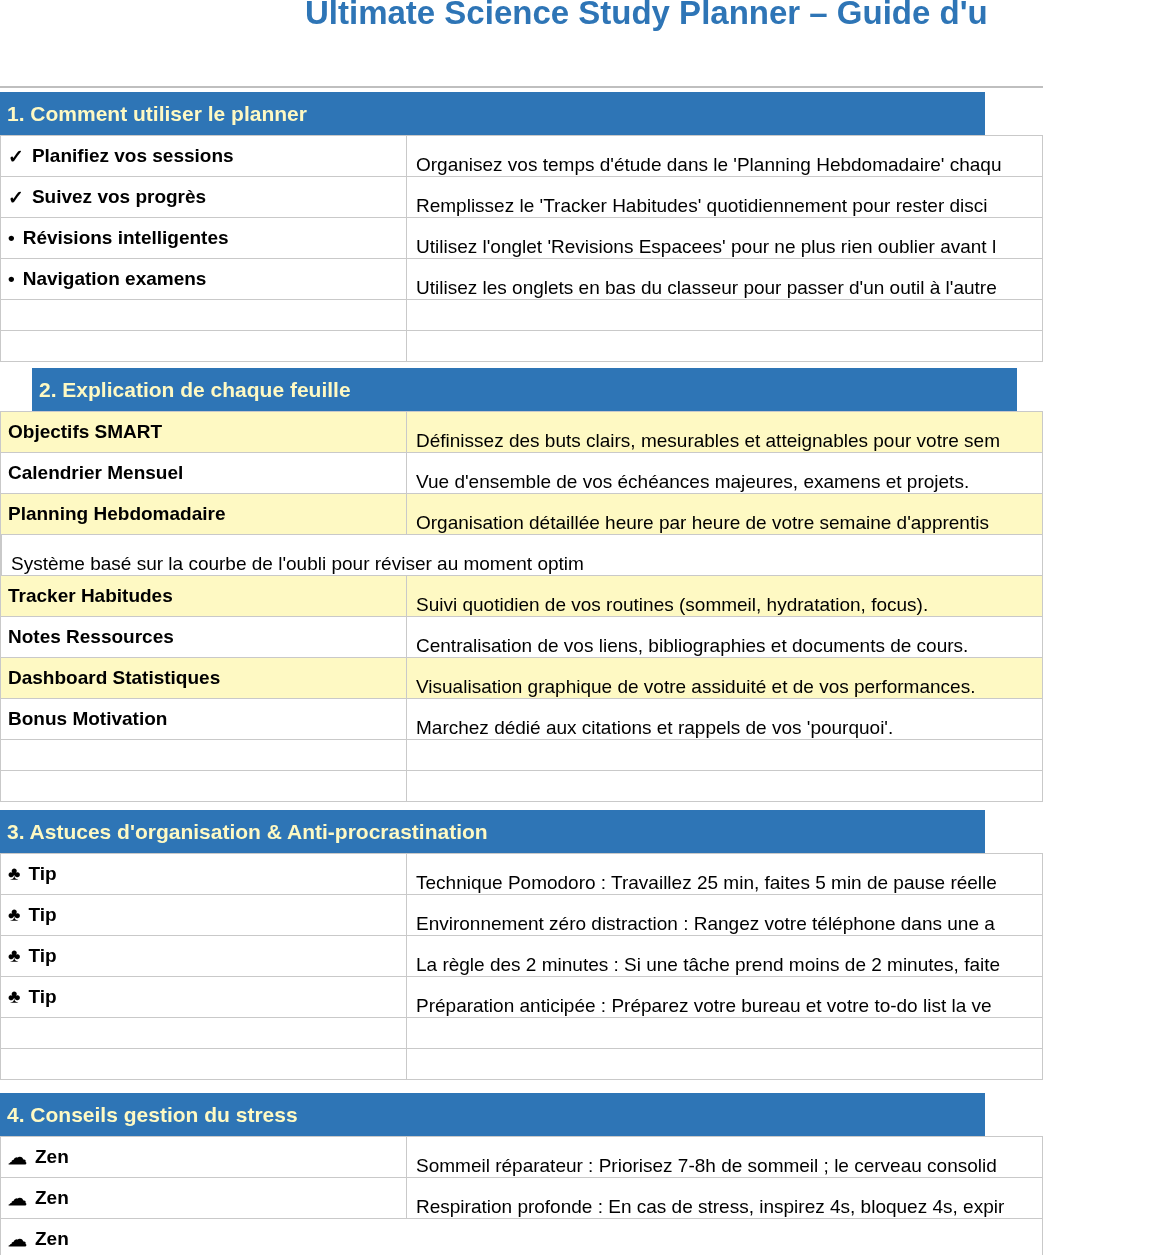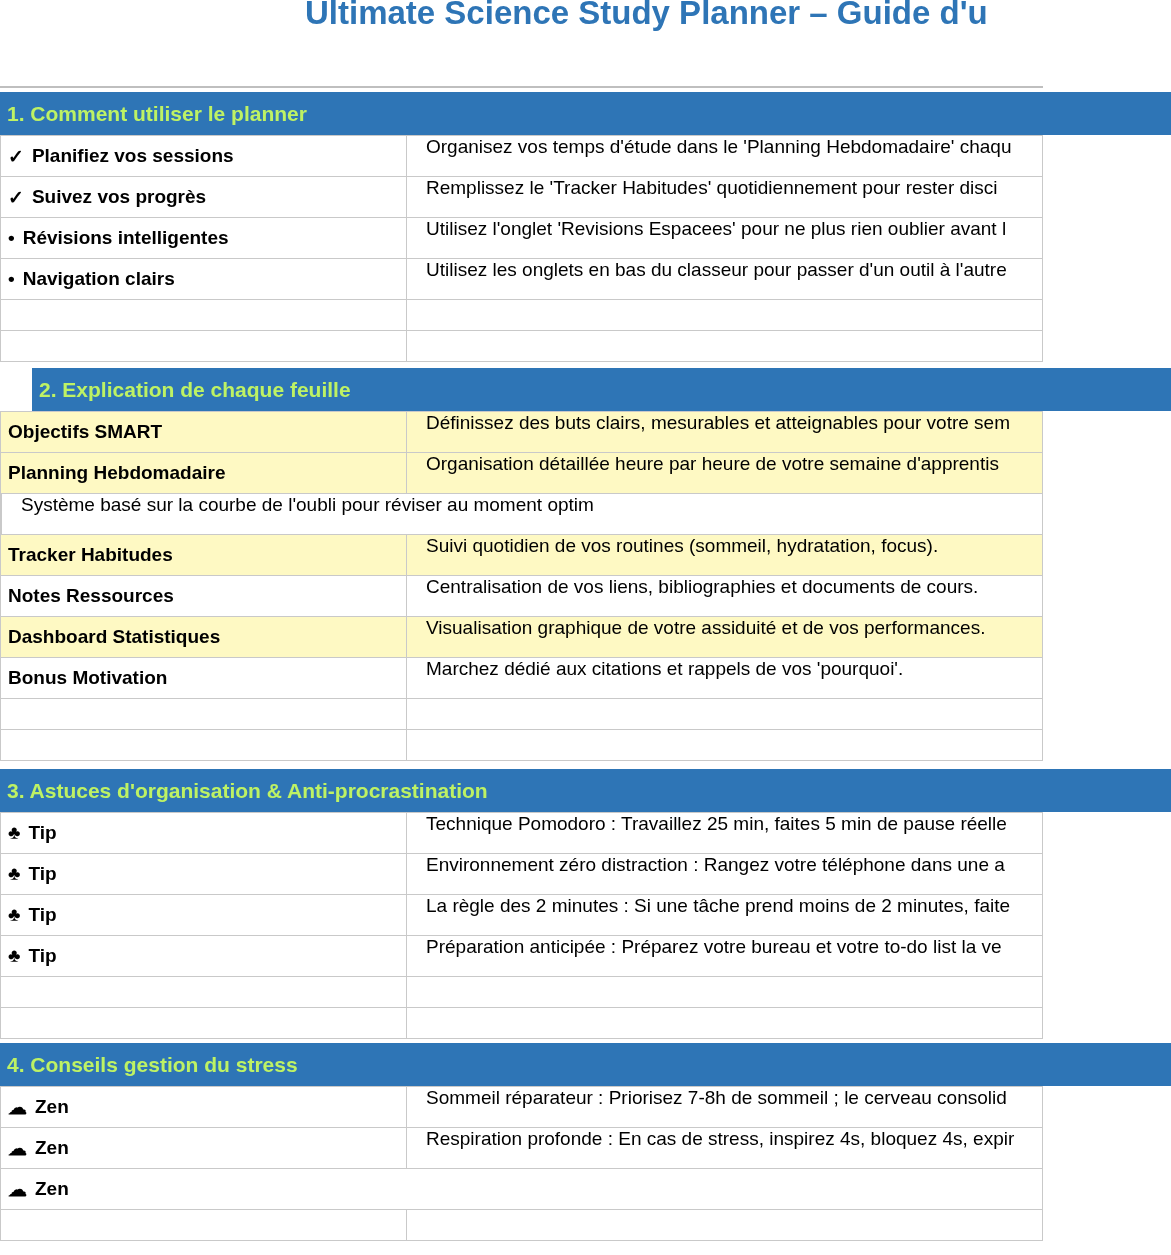--- a/index.html
+++ b/index.html
@@ -12,22 +12,22 @@
   }
   .page-title {
     position:absolute; top:-6px; left:305px;
     font-size:33px; font-weight:bold;
     color:#2E75B6; white-space:nowrap;
     letter-spacing:0px;
   }
   #sections-root { position:absolute; top:86px; left:0; width:1171px; }
   .table-top-line { width:1043px; height:0; border-top:2px solid #BFBFBF; }
   .section-header {
-    width:1171px; height:43px; box-sizing:border-box;
-    background:#2E75B6; color:#bef264;
+    width:985px; height:43px; box-sizing:border-box;
+    background:#2E75B6; color:#fef9c3;
     font-size:21px; font-weight:bold; line-height:43px;
     padding-left:7px; white-space:nowrap; overflow:hidden;
   }
   .rows {
     width:1043px; box-sizing:border-box;
     border-left:1px solid #C9C9C9;
     border-right:1px solid #C9C9C9;
     border-top:1px solid #C9C9C9;
   }
   .row {
@@ -35,23 +35,23 @@
     border-bottom:1px solid #C9C9C9; box-sizing:border-box;
   }
   .row.band { background:#fef9c3; }
   .row.empty { height:31px; }
   .cell-a {
     width:405px; box-sizing:border-box; padding-left:7px;
     display:flex; align-items:center;
     font-weight:bold; font-size:19px; white-space:nowrap; overflow:hidden;
   }
   .cell-b {
-    flex:1; box-sizing:border-box; padding-left:19px;
+    flex:1; box-sizing:border-box; padding-left:9px;
     border-left:1px solid #C9C9C9;
-    display:flex; align-items:flex-start;
+    display:flex; align-items:flex-end;
     font-size:19px; white-space:nowrap; overflow:hidden;
   }
   .row-icon { margin-right:8px; font-weight:bold; }
 </style>
 </head>
 <body>
 
 <div class="page-title">Ultimate Science Study Planner – Guide d'u</div>
 
 <div id="sections-root">
@@ -81,21 +81,21 @@
           <span class="row-icon">•</span>
           <span>Révisions intelligentes</span>
         </div>
         <div class="cell-b">
           <span>Utilisez l'onglet 'Revisions Espacees' pour ne plus rien oublier avant l</span>
         </div>
       </div>
       <div class="row">
         <div class="cell-a">
           <span class="row-icon">•</span>
-          <span>Navigation clairs</span>
+          <span>Navigation examens</span>
         </div>
         <div class="cell-b">
           <span>Utilisez les onglets en bas du classeur pour passer d'un outil à l'autre</span>
         </div>
       </div>
       <div class="row empty">
         <div class="cell-a"></div>
         <div class="cell-b"></div>
       </div>
       <div class="row empty">
@@ -106,20 +106,28 @@
     <div class="section-header" style="margin-top: 6px; margin-left: 32px;">2. Explication de chaque feuille</div>
     <div class="rows">
       <div class="row band">
         <div class="cell-a">
           <span>Objectifs SMART</span>
         </div>
         <div class="cell-b">
           <span>Définissez des buts clairs, mesurables et atteignables pour votre sem</span>
         </div>
       </div>
+      <div class="row">
+        <div class="cell-a">
+          <span>Calendrier Mensuel</span>
+        </div>
+        <div class="cell-b">
+          <span>Vue d'ensemble de vos échéances majeures, examens et projets.</span>
+        </div>
+      </div>
       <div class="row band">
         <div class="cell-a">
           <span>Planning Hebdomadaire</span>
         </div>
         <div class="cell-b">
           <span>Organisation détaillée heure par heure de votre semaine d'apprentis</span>
         </div>
       </div>
       <div class="row">
         <div class="cell-b">
@@ -207,21 +215,21 @@
       </div>
       <div class="row empty">
         <div class="cell-a"></div>
         <div class="cell-b"></div>
       </div>
       <div class="row empty">
         <div class="cell-a"></div>
         <div class="cell-b"></div>
       </div>
     </div>
-    <div class="section-header" style="margin-top: 4px;">4. Conseils gestion du stress</div>
+    <div class="section-header" style="margin-top: 13px;">4. Conseils gestion du stress</div>
     <div class="rows">
       <div class="row">
         <div class="cell-a">
           <span class="row-icon">☁</span>
           <span>Zen</span>
         </div>
         <div class="cell-b">
           <span>Sommeil réparateur : Priorisez 7-8h de sommeil ; le cerveau consolid</span>
         </div>
       </div>

